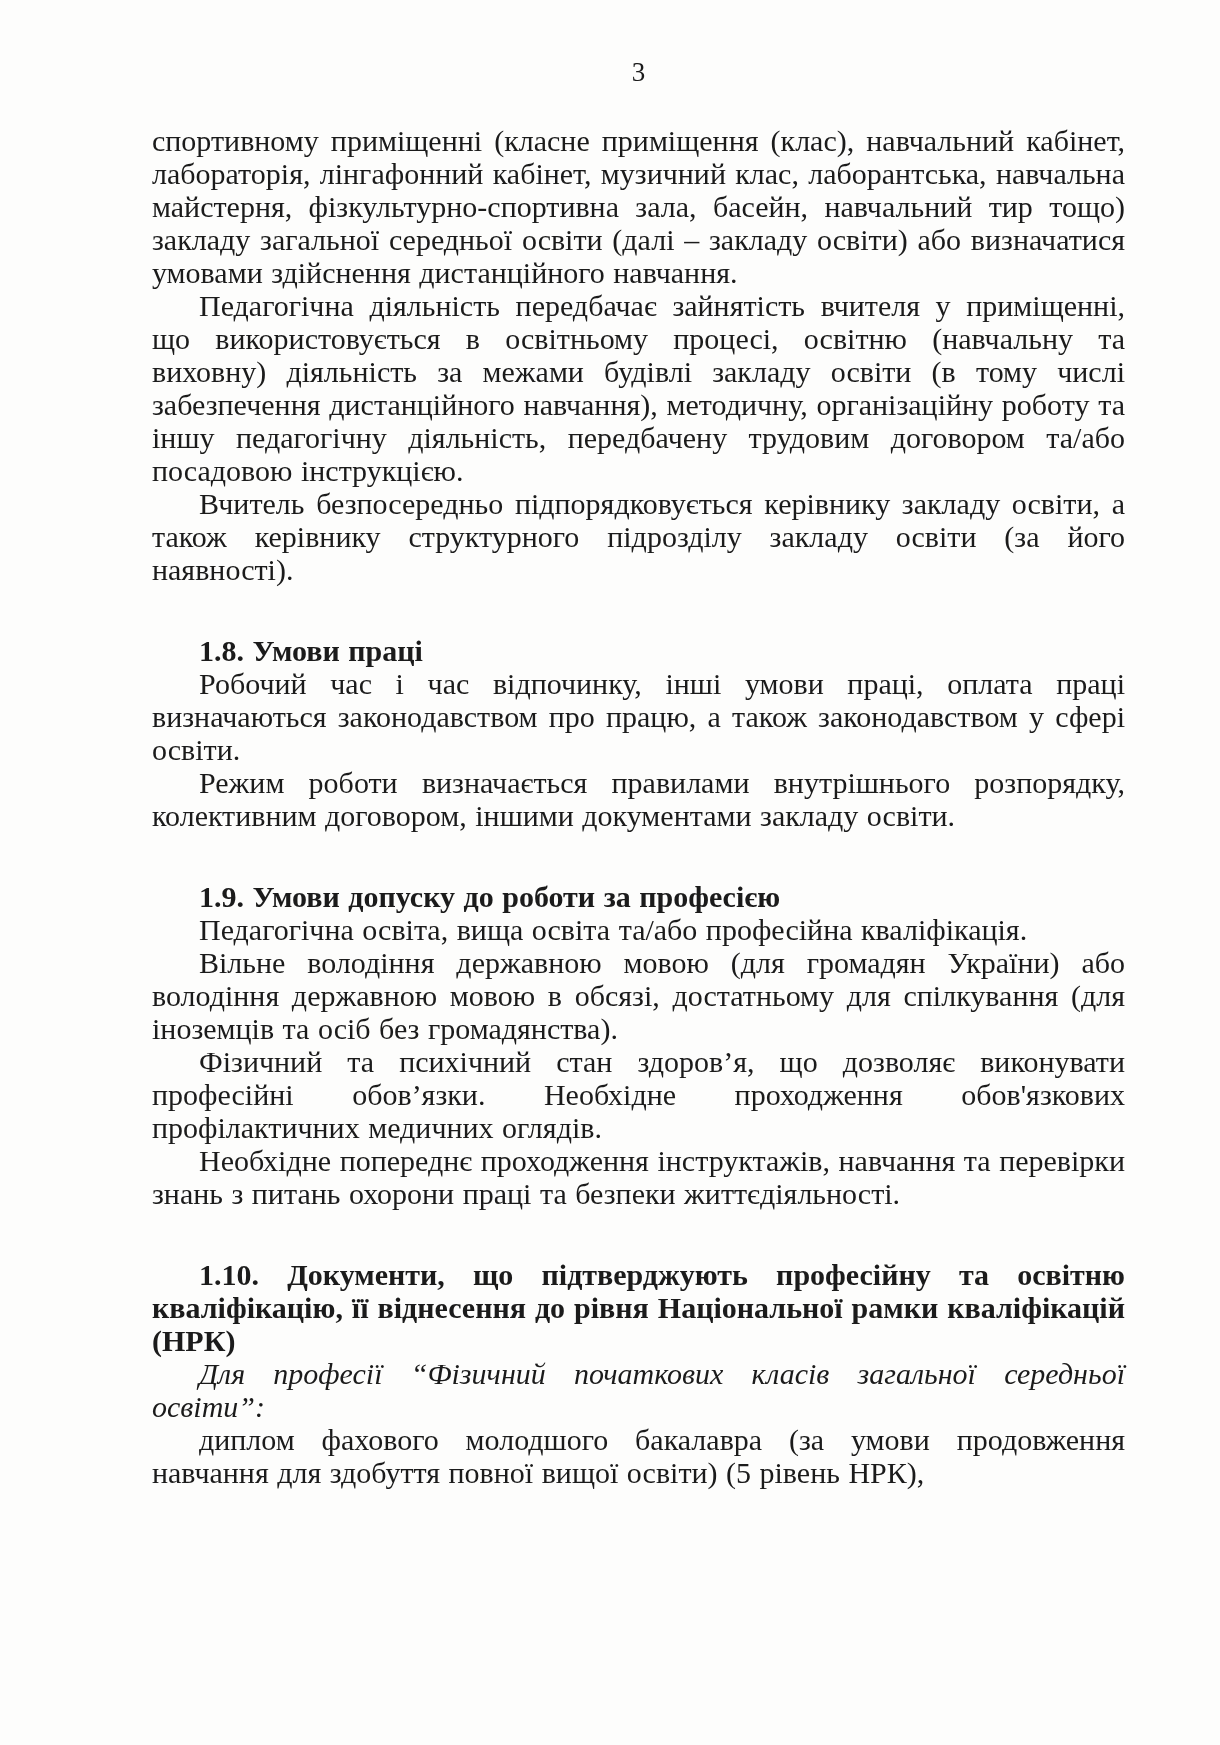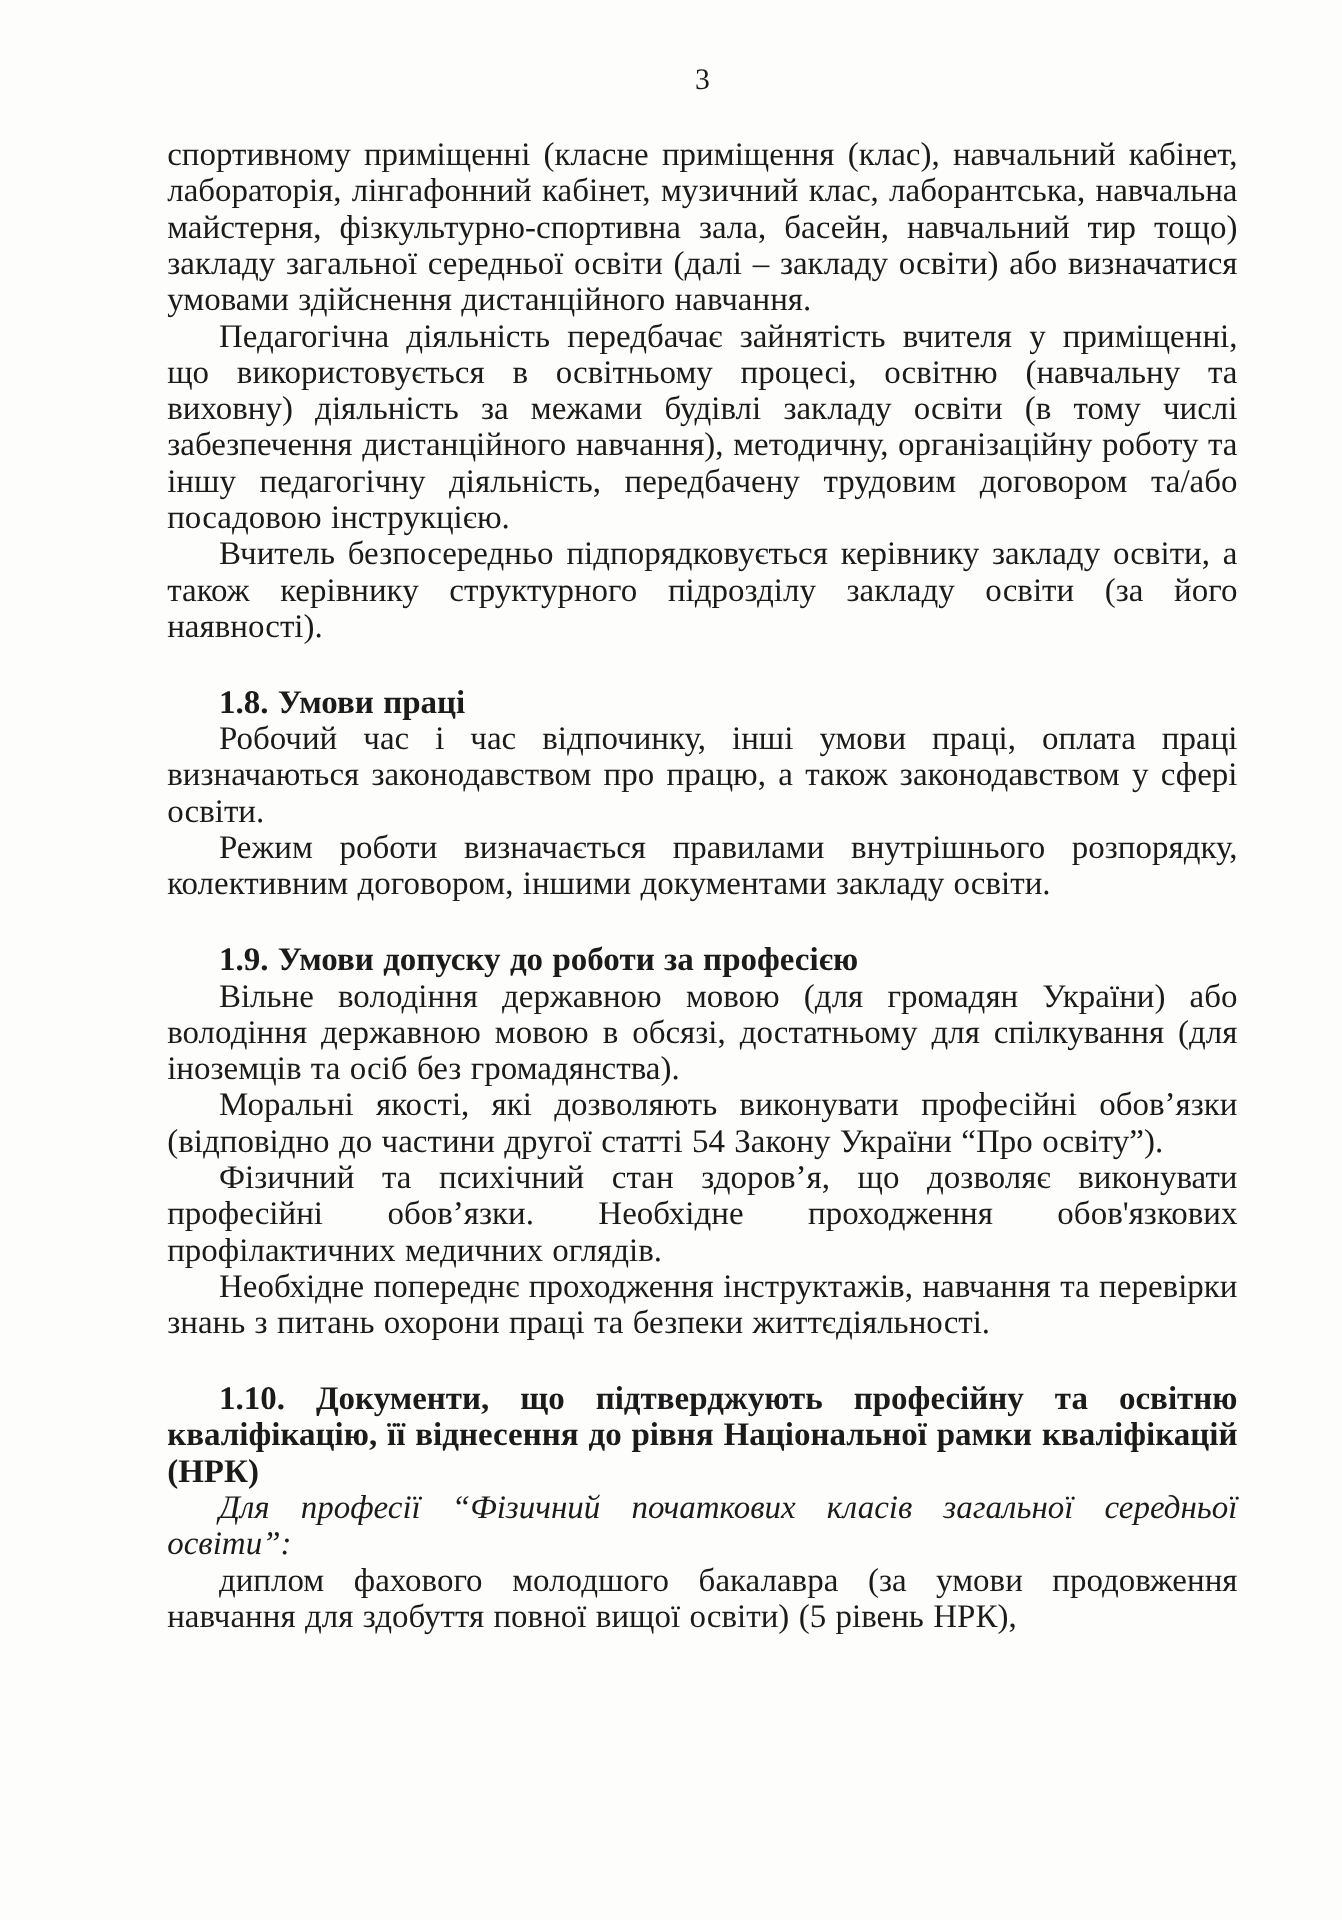--- a/index.html
+++ b/index.html
@@ -38,40 +38,40 @@
     padding: 0;
     text-align: justify;
     text-align-last: left;
     word-spacing: 1px;
   }
   p.para.indent {
     text-indent: 47px;
   }
   p.para.heading {
     font-weight: 700;
-    margin-top: 36px;
+    margin-top: 48px;
   }
   p.para.italic {
     font-style: italic;
   }
 </style>
 </head>
 <body>
 
 <div class="page">
   <div class="page-number">3</div>
   <div class="content" id="content">
       <p class="para body">спортивному приміщенні (класне приміщення (клас), навчальний кабінет, лабораторія, лінгафонний кабінет, музичний клас, лаборантська, навчальна майстерня, фізкультурно-спортивна зала, басейн, навчальний тир тощо) закладу загальної середньої освіти (далі – закладу освіти) або визначатися умовами здійснення дистанційного навчання.</p>
       <p class="para body indent">Педагогічна діяльність передбачає зайнятість вчителя у приміщенні, що використовується в освітньому процесі, освітню (навчальну та виховну) діяльність за межами будівлі закладу освіти (в тому числі забезпечення дистанційного навчання), методичну, організаційну роботу та іншу педагогічну діяльність, передбачену трудовим договором та/або посадовою інструкцією.</p>
       <p class="para body indent">Вчитель безпосередньо підпорядковується керівнику закладу освіти, а також керівнику структурного підрозділу закладу освіти (за його наявності).</p>
       <p class="para heading indent">1.8. Умови праці</p>
       <p class="para body indent">Робочий час і час відпочинку, інші умови праці, оплата праці визначаються законодавством про працю, а також законодавством у сфері освіти.</p>
       <p class="para body indent">Режим роботи визначається правилами внутрішнього розпорядку, колективним договором, іншими документами закладу освіти.</p>
       <p class="para heading indent">1.9. Умови допуску до роботи за професією</p>
+      <p class="para body indent">Педагогічна освіта, вища освіта та/або професійна кваліфікація.</p>
       <p class="para body indent">Вільне володіння державною мовою (для громадян України) або володіння державною мовою в обсязі, достатньому для спілкування (для іноземців та осіб без громадянства).</p>
-      <p class="para body indent">Моральні якості, які дозволяють виконувати професійні обов’язки (відповідно до частини другої статті 54 Закону України “Про освіту”).</p>
       <p class="para body indent">Фізичний та психічний стан здоров’я, що дозволяє виконувати професійні обов’язки. Необхідне проходження обов'язкових профілактичних медичних оглядів.</p>
       <p class="para body indent">Необхідне попереднє проходження інструктажів, навчання та перевірки знань з питань охорони праці та безпеки життєдіяльності.</p>
       <p class="para heading indent">1.10. Документи, що підтверджують професійну та освітню кваліфікацію, її віднесення до рівня Національної рамки кваліфікацій (НРК)</p>
       <p class="para italic indent">Для професії “Фізичний початкових класів загальної середньої освіти”:</p>
       <p class="para body indent">диплом фахового молодшого бакалавра (за умови продовження навчання для здобуття повної вищої освіти) (5 рівень НРК),</p>
     </div>
 </div>
 
 </body></html>

